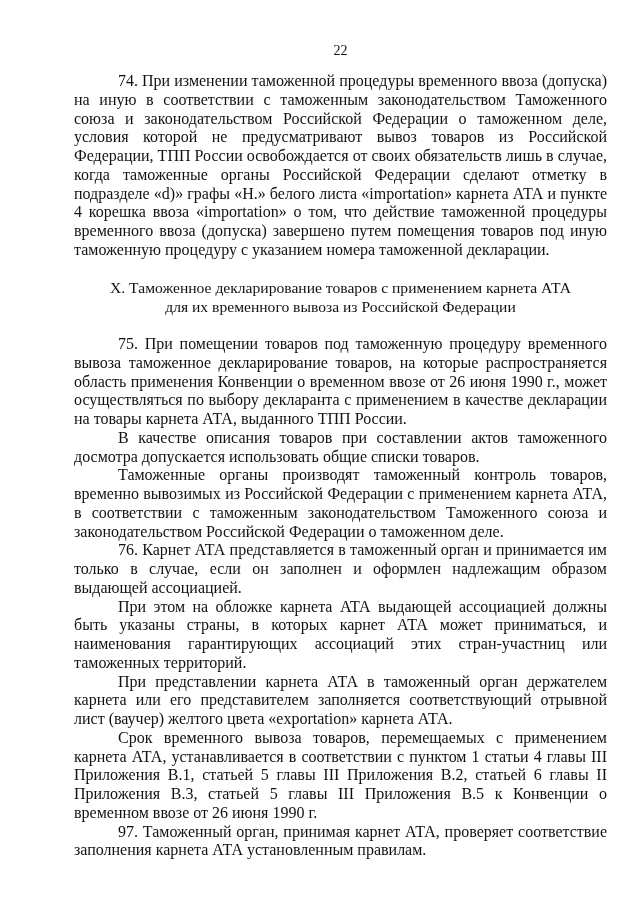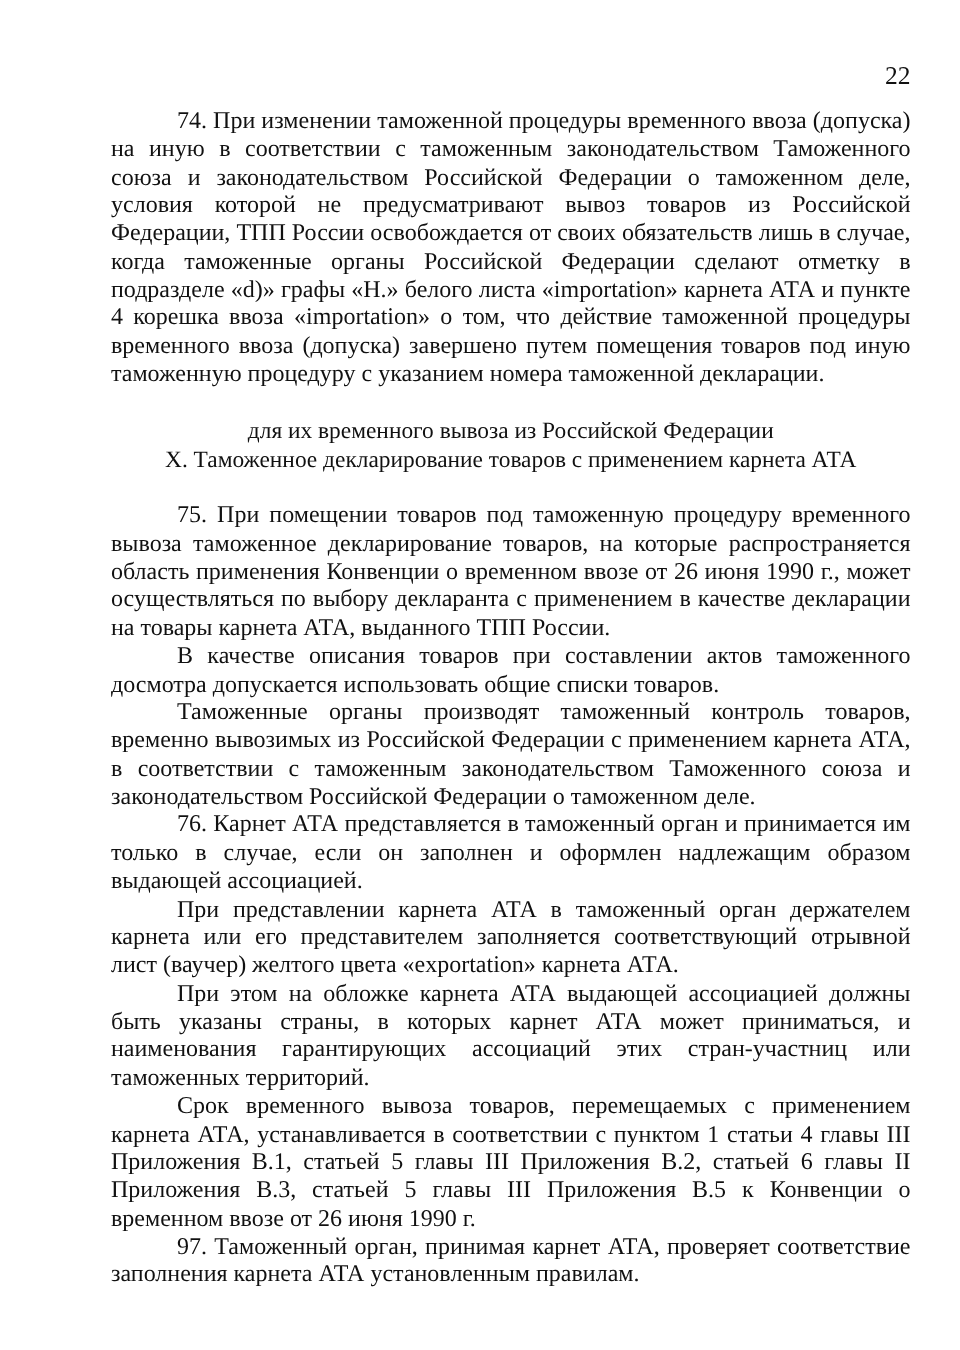--- a/index.html
+++ b/index.html
@@ -19,22 +19,22 @@
       position: absolute;
       left: 74px;
       top: 0;
       width: 533px;
     }
     .page-number {
       position: absolute;
       left: 0;
       width: 533px;
       top: 42px;
-      text-align: right;
-      font-size: 17px;
+      text-align: center;
+      font-size: 14px;
       line-height: 18px;
     }
     .para {
       font-size: 16px;
       line-height: 18.75px;
       text-align: justify;
       text-indent: 44px;
       margin: 0;
       hyphens: none;
     }
@@ -58,28 +58,28 @@
 
 <div class="page">
 
   <div class="page-number">22</div>
 
   <div class="block" style="top:72px;">
     <p class="para">74. При изменении таможенной процедуры временного ввоза (допуска) на иную в соответствии с таможенным законодательством Таможенного союза и законодательством Российской Федерации о таможенном деле, условия которой не предусматривают вывоз товаров из Российской Федерации, ТПП России освобождается от своих обязательств лишь в случае, когда таможенные органы Российской Федерации сделают отметку в подразделе «d)» графы «H.» белого листа «importation» карнета АТА и пункте 4 корешка ввоза «importation» о том, что действие таможенной процедуры временного ввоза (допуска) завершено путем помещения товаров под иную таможенную процедуру с указанием номера таможенной декларации.</p>
   </div>
 
   <div class="heading" style="top:278px;">
+    <div>X. Таможенное декларирование товаров с применением карнета АТА</div>
     <div>для их временного вывоза из Российской Федерации</div>
-    <div>X. Таможенное декларирование товаров с применением карнета АТА</div>
   </div>
 
   <div class="block" style="top:335px;">
     <p class="para">75. При помещении товаров под таможенную процедуру временного вывоза таможенное декларирование товаров, на которые распространяется область применения Конвенции о временном ввозе от 26 июня 1990 г., может осуществляться по выбору декларанта с применением в качестве декларации на товары карнета АТА, выданного ТПП России.</p>
     <p class="para">В качестве описания товаров при составлении актов таможенного досмотра допускается использовать общие списки товаров.</p>
     <p class="para">Таможенные органы производят таможенный контроль товаров, временно вывозимых из Российской Федерации с применением карнета АТА, в соответствии с таможенным законодательством Таможенного союза и законодательством Российской Федерации о таможенном деле.</p>
     <p class="para">76. Карнет АТА представляется в таможенный орган и принимается им только в случае, если он заполнен и оформлен надлежащим образом выдающей ассоциацией.</p>
+    <p class="para">При этом на обложке карнета АТА выдающей ассоциацией должны быть указаны страны, в которых карнет АТА может приниматься, и наименования гарантирующих ассоциаций этих стран-участниц или таможенных территорий.</p>
     <p class="para">При представлении карнета АТА в таможенный орган держателем карнета или его представителем заполняется соответствующий отрывной лист (ваучер) желтого цвета «exportation» карнета АТА.</p>
-    <p class="para">При этом на обложке карнета АТА выдающей ассоциацией должны быть указаны страны, в которых карнет АТА может приниматься, и наименования гарантирующих ассоциаций этих стран-участниц или таможенных территорий.</p>
     <p class="para">Срок временного вывоза товаров, перемещаемых с применением карнета АТА, устанавливается в соответствии с пунктом 1 статьи 4 главы III Приложения B.1, статьей 5 главы III Приложения B.2, статьей 6 главы II Приложения B.3, статьей 5 главы III Приложения B.5 к Конвенции о временном ввозе от 26 июня 1990 г.</p>
     <p class="para">97. Таможенный орган, принимая карнет АТА, проверяет соответствие заполнения карнета АТА установленным правилам.</p>
   </div>
 
 </div>
 
 </body></html>

